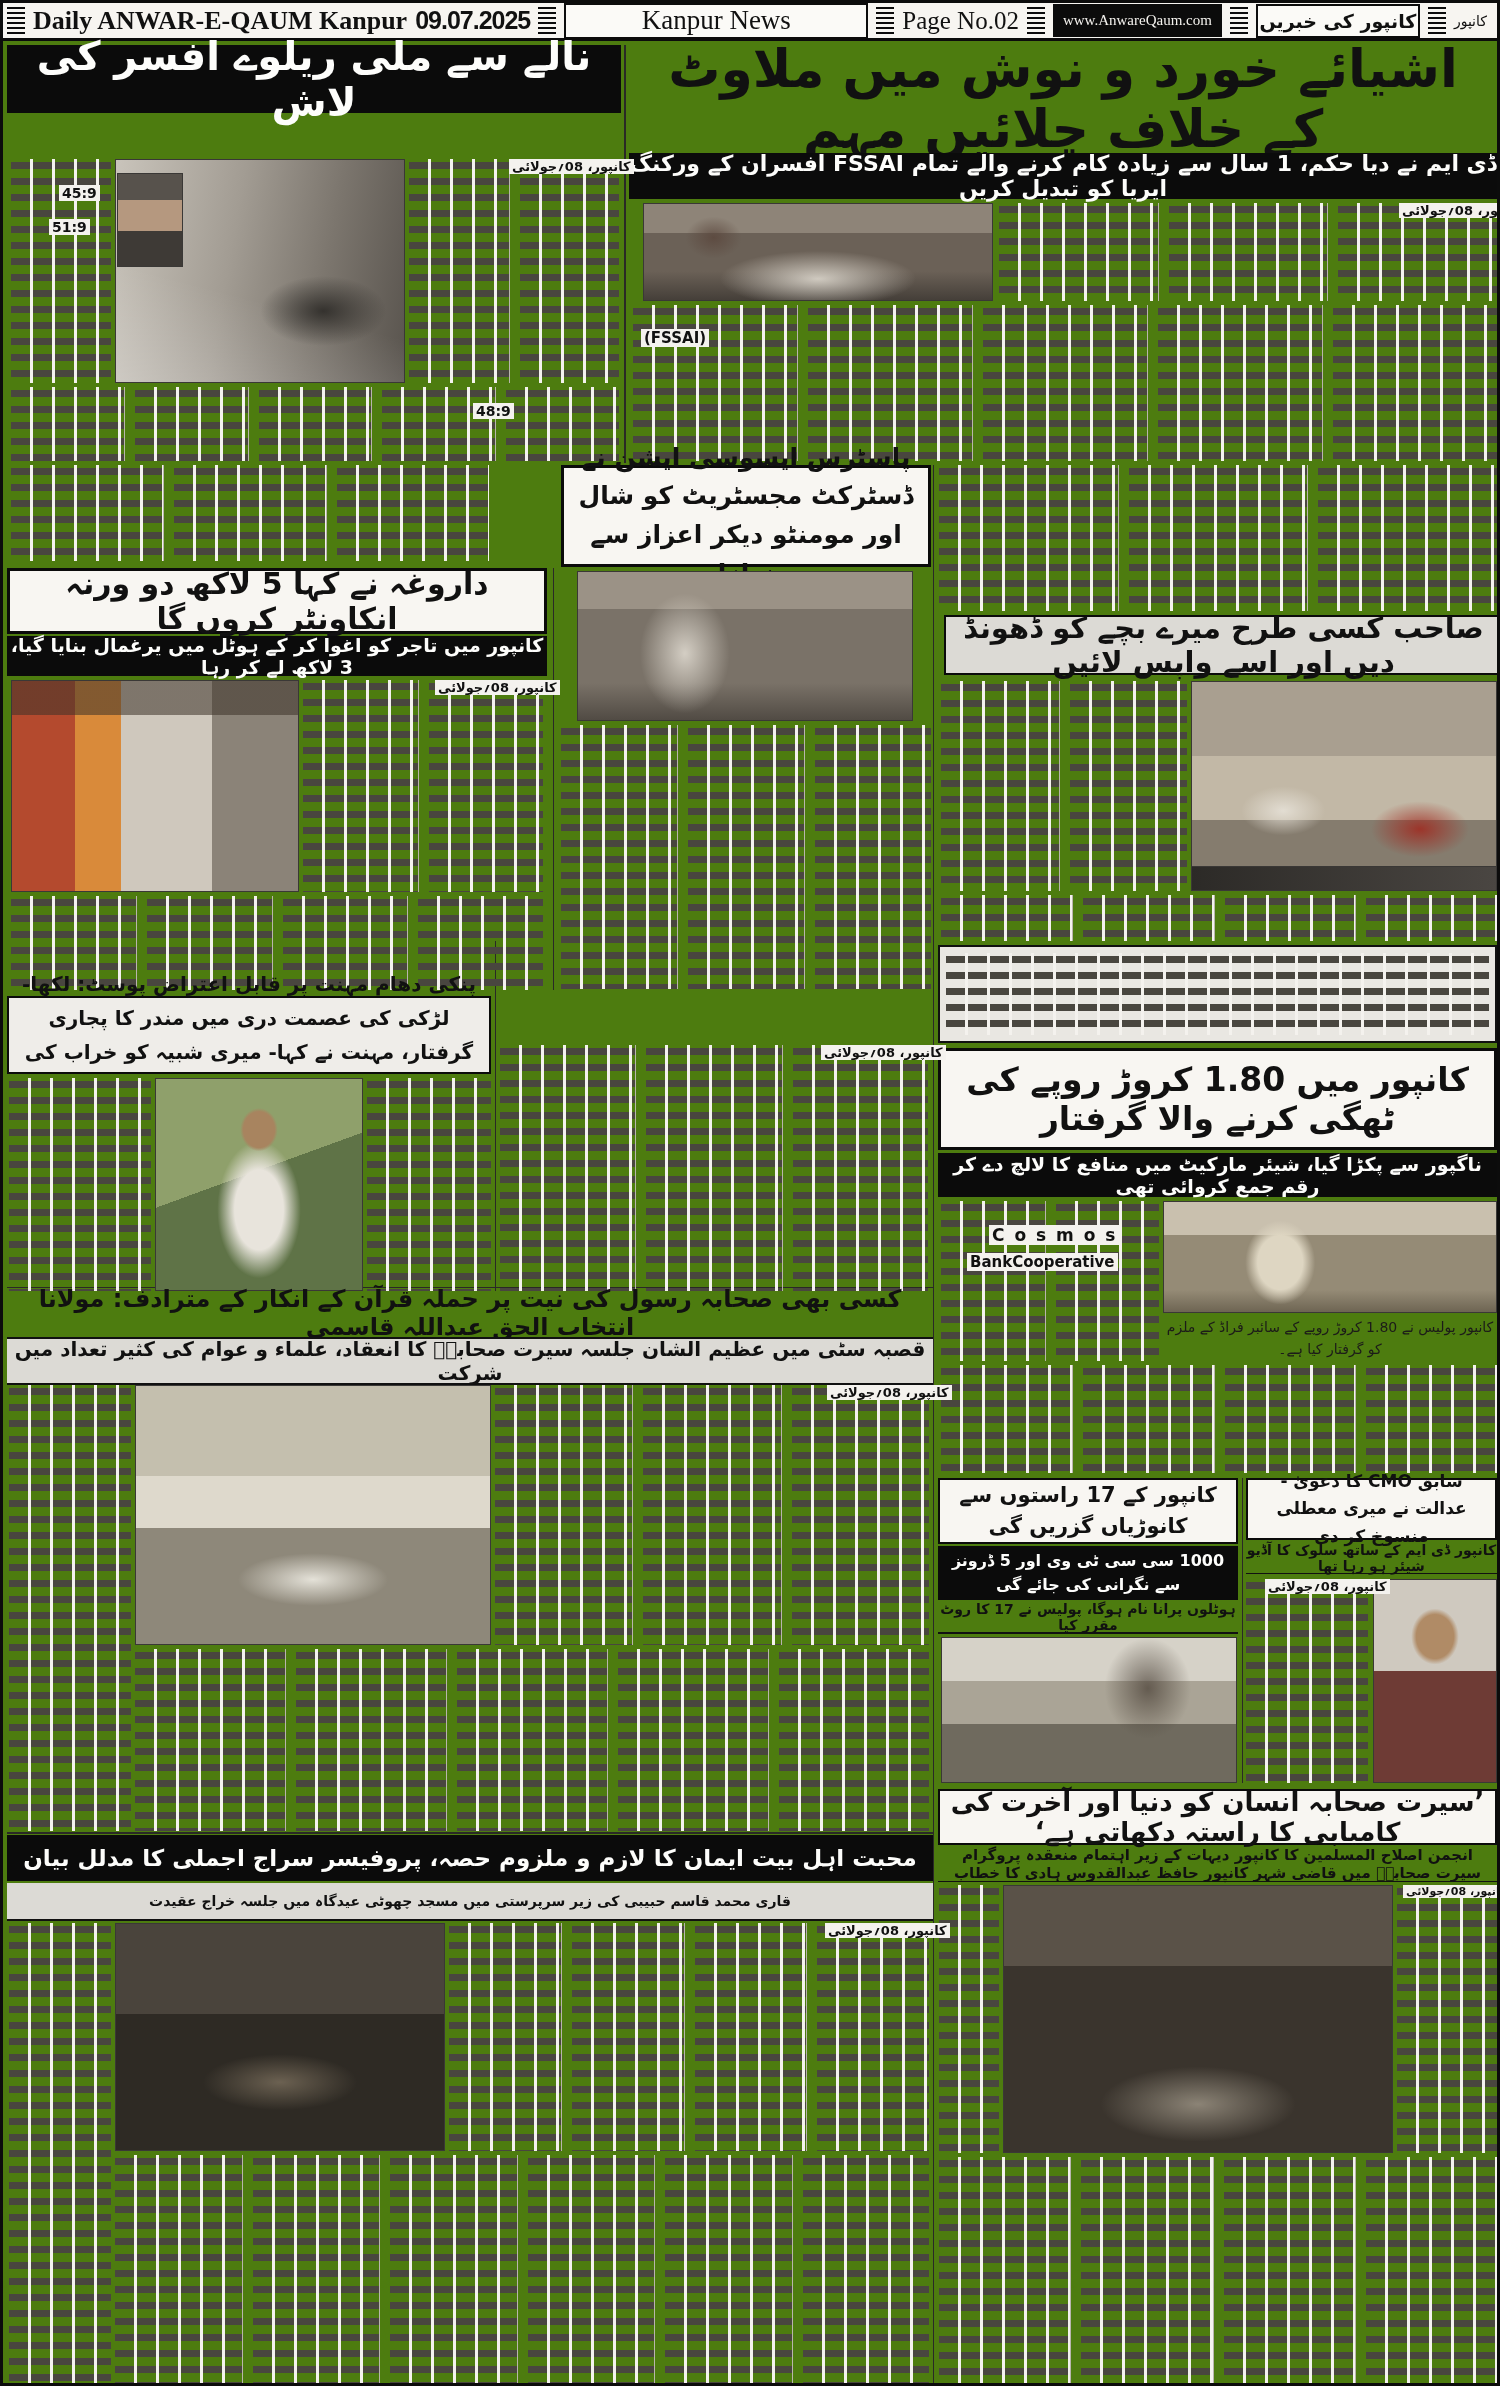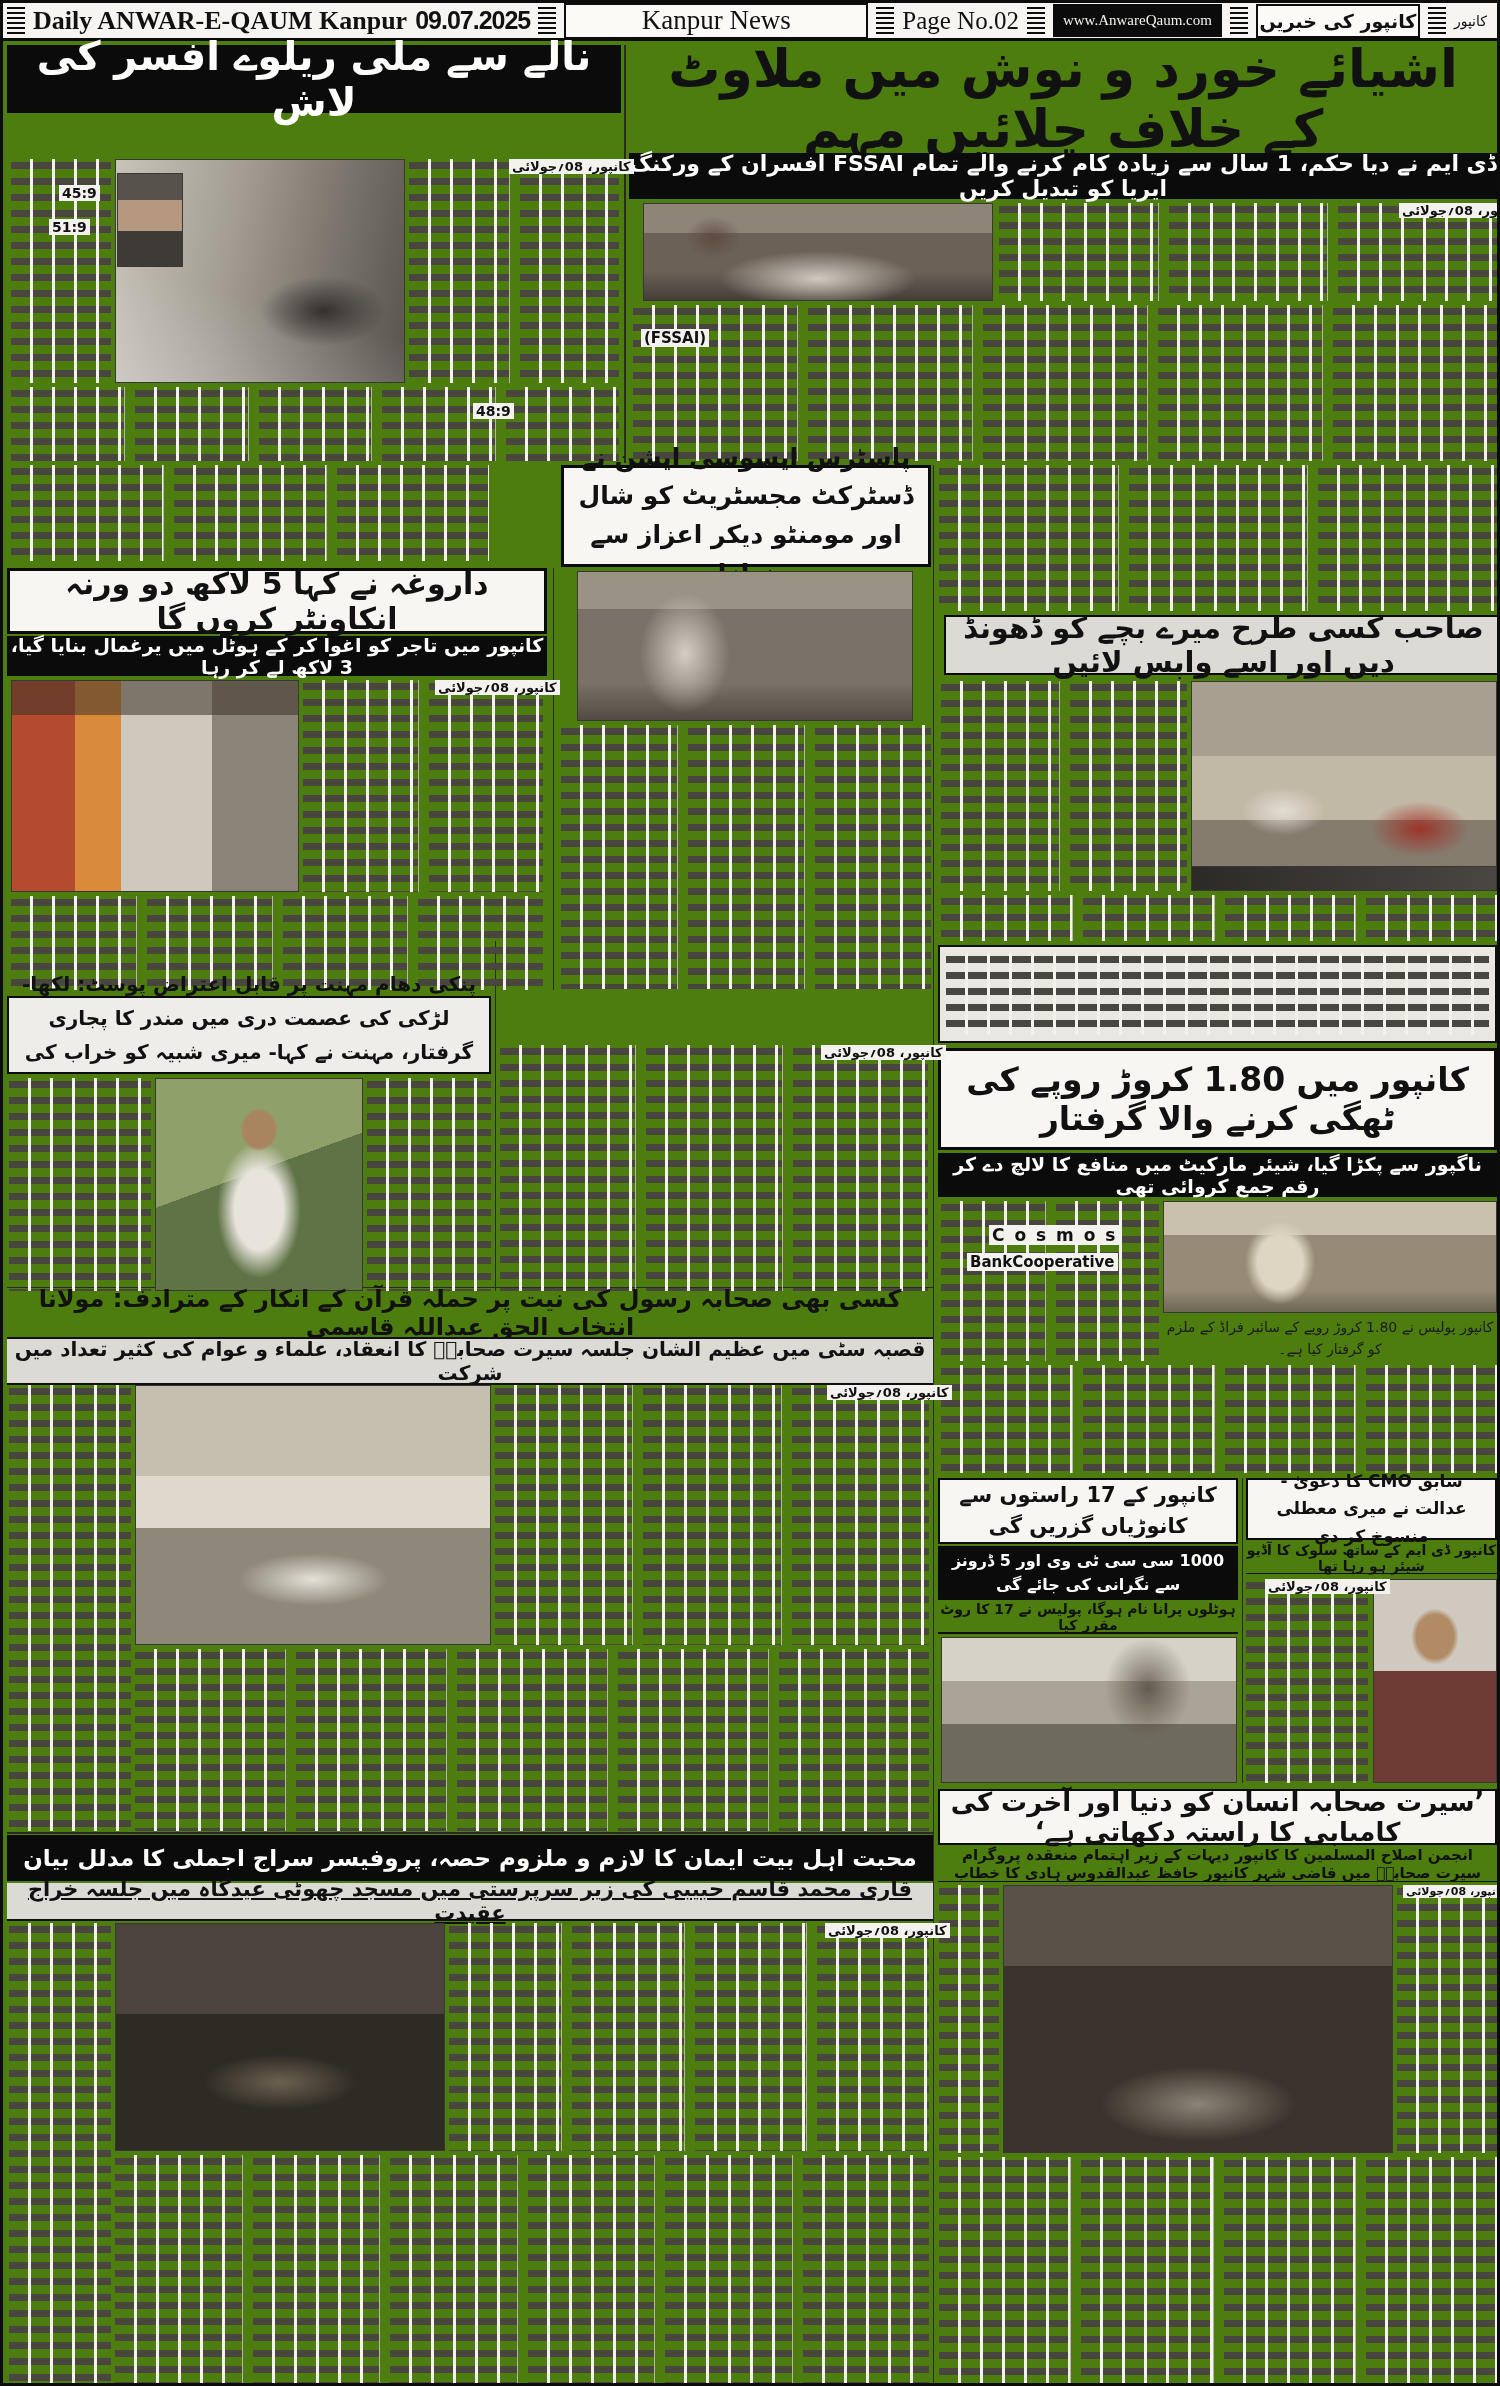--- a/index.html
+++ b/index.html
@@ -270,21 +270,21 @@
   <span class="dl" style="left:824px;top:1382px;">کانپور، 08؍جولائی</span>
   <div class="cols" style="left:132px;top:1646px;width:794px;height:182px;">
       <div class="c"></div>
       <div class="c"></div>
       <div class="c"></div>
       <div class="c"></div>
       <div class="c"></div>
     </div>
 
   <div class="abs hl-band urdu" style="left:4px;top:1832px;width:926px;height:46px;font-size:23px;">محبت اہل بیت ایمان کا لازم و ملزوم حصہ، پروفیسر سراج اجملی کا مدلل بیان</div>
-  <div class="abs sub-line urdu grayband" style="left:4px;top:1880px;width:926px;height:36px;font-size:21px;border-bottom:2px solid #111;text-decoration:underline;">قاری محمد قاسم حبیبی کی زیر سرپرستی میں مسجد چھوٹی عیدگاہ میں جلسہ خراج عقیدت</div>
+  <div class="abs sub-line urdu grayband" style="left:4px;top:1880px;width:926px;height:36px;font-size:14px;border-bottom:2px solid #111;">قاری محمد قاسم حبیبی کی زیر سرپرستی میں مسجد چھوٹی عیدگاہ میں جلسہ خراج عقیدت</div>
   <div class="cols" style="left:6px;top:1920px;width:102px;height:460px;">
       <div class="c"></div>
     </div>
   <div class="ph ph-dark" style="left:112px;top:1920px;width:330px;height:228px;"></div>
   <div class="cols" style="left:446px;top:1920px;width:480px;height:228px;">
       <div class="c"></div>
       <div class="c"></div>
       <div class="c"></div>
       <div class="c"></div>
     </div>

